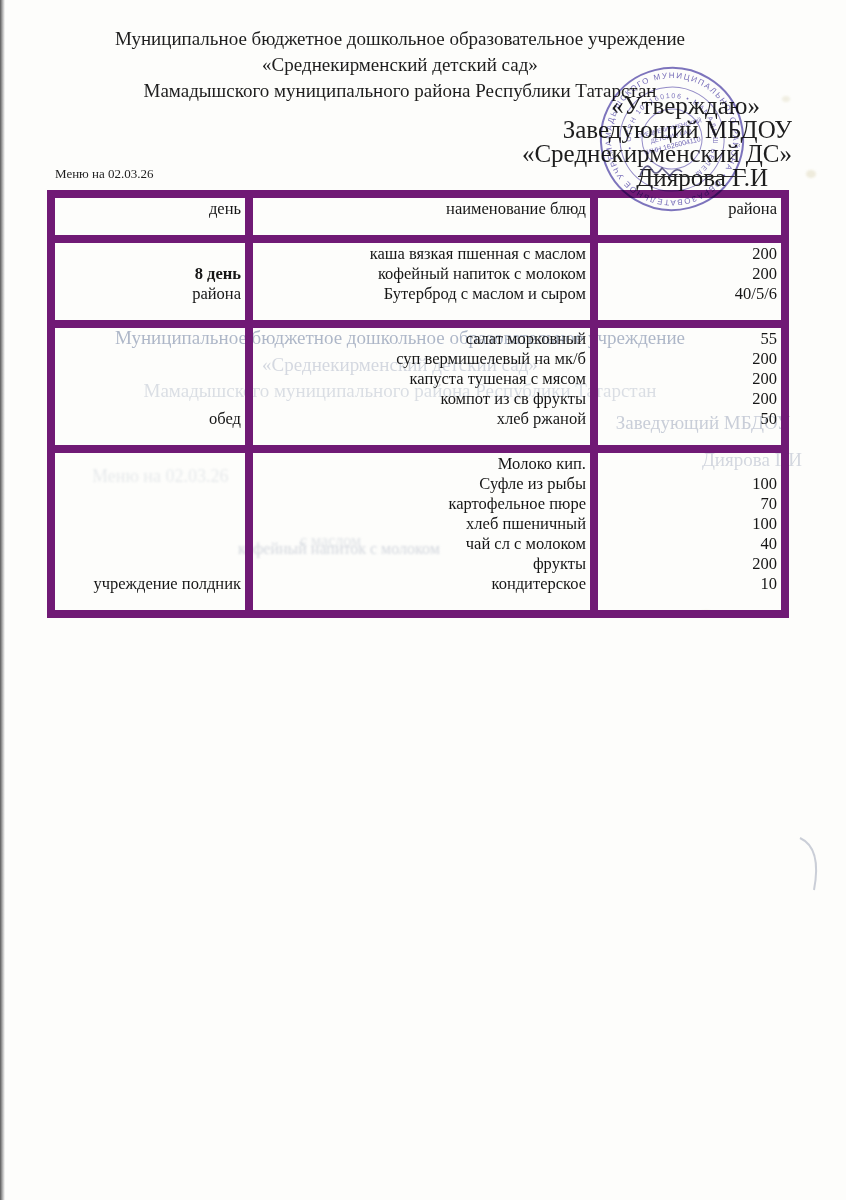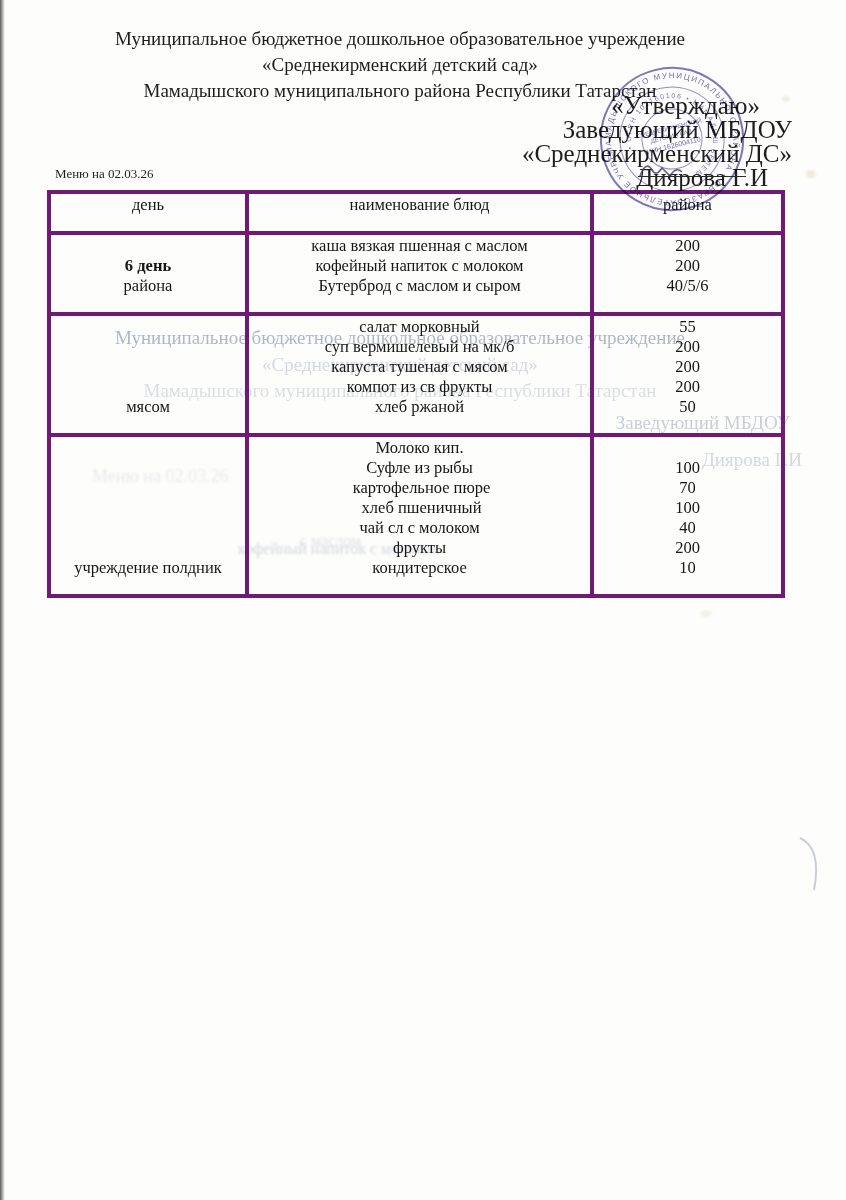--- a/index.html
+++ b/index.html
@@ -37,22 +37,22 @@
     position:absolute;left:55px;top:166px;font-size:13px;z-index:3;
   }
 
   
   .table-wrap{position:absolute;left:47px;top:190px;z-index:2;}
   table.menu{
     border-collapse:collapse;table-layout:fixed;width:734px;
     font-size:16.5px;line-height:20px;color:#161616;
   }
   table.menu td,table.menu th{
-    border:4px solid #701a75;padding:1px 4px 16px 4px;
-    overflow:hidden;text-align:center;font-weight:normal;
+    border:8px solid #701a75;padding:1px 4px 16px 4px;
+    overflow:hidden;text-align:right;font-weight:normal;
   }
   th.col-day,th.col-dish{font-weight:bold;}
   col.c1{width:198px;}col.c2{width:345px;}col.c3{width:191px;}
   .c-day{vertical-align:bottom;}
   .c-dish,.c-out{vertical-align:top;white-space:pre-line;}
   .day-bold{font-weight:bold;}
 
   
   .ghost{position:absolute;z-index:1;color:rgba(110,126,158,0.55);filter:blur(0.6px);}
   .g-center{left:42px;width:716px;text-align:center;font-size:19px;}
@@ -124,32 +124,32 @@
       <thead>
         <tr>
           <th class="col-day">день</th>
           <th class="col-dish">наименование блюд</th>
           <th class="col-out">района</th>
         </tr>
       </thead>
       <tbody>
         <tr>
           <td class="c-day">
-            <div class="day-bold">6 день</div>
+            <div class="day-bold">8 день</div>
             <div>района</div>
           </td>
           <td class="c-dish">каша вязкая пшенная с маслом
 кофейный напиток с молоком
 Бутерброд с маслом и сыром</td>
           <td class="c-out">200
 200
 40/5/6</td>
         </tr>
         <tr>
-          <td class="c-day">мясом</td>
+          <td class="c-day">обед</td>
           <td class="c-dish">салат морковный
 суп вермишелевый на мк/б
 капуста тушеная с мясом
 компот из св фрукты
 хлеб ржаной</td>
           <td class="c-out">55
 200
 200
 200
 50</td>

